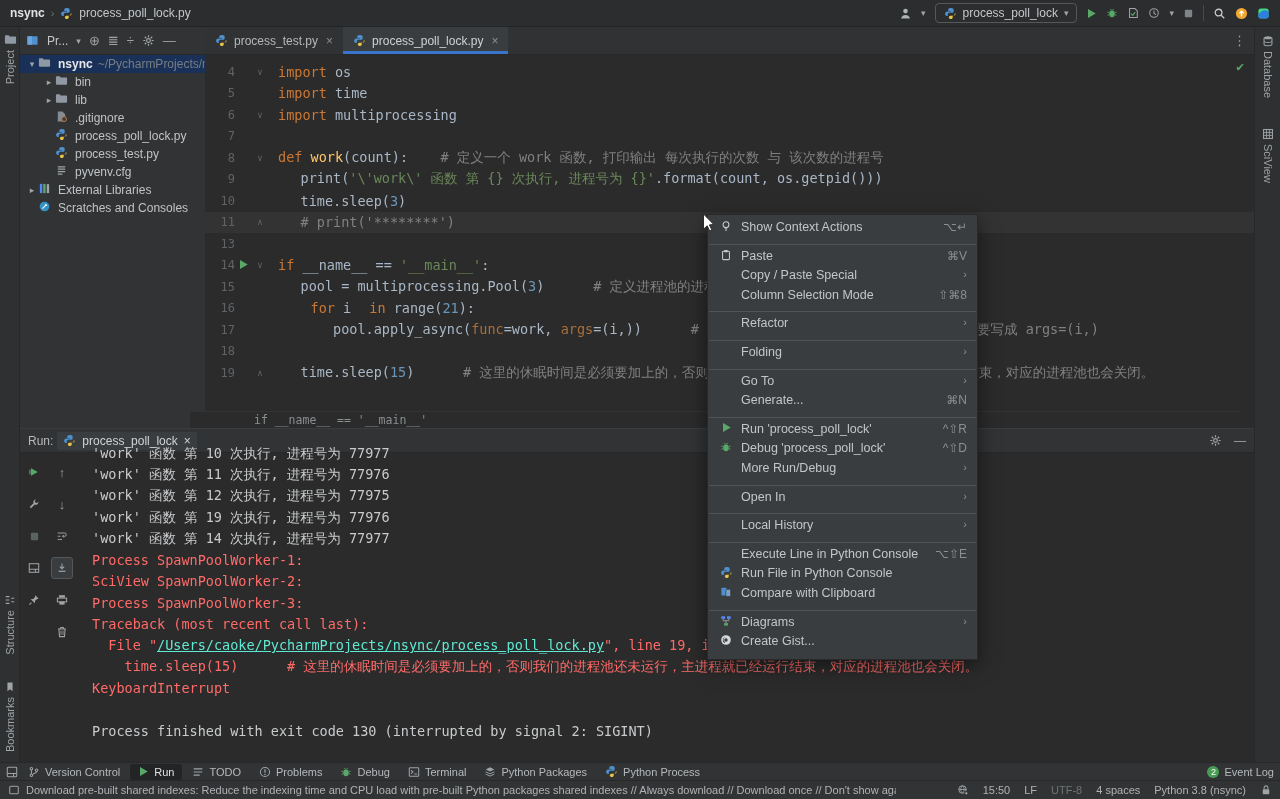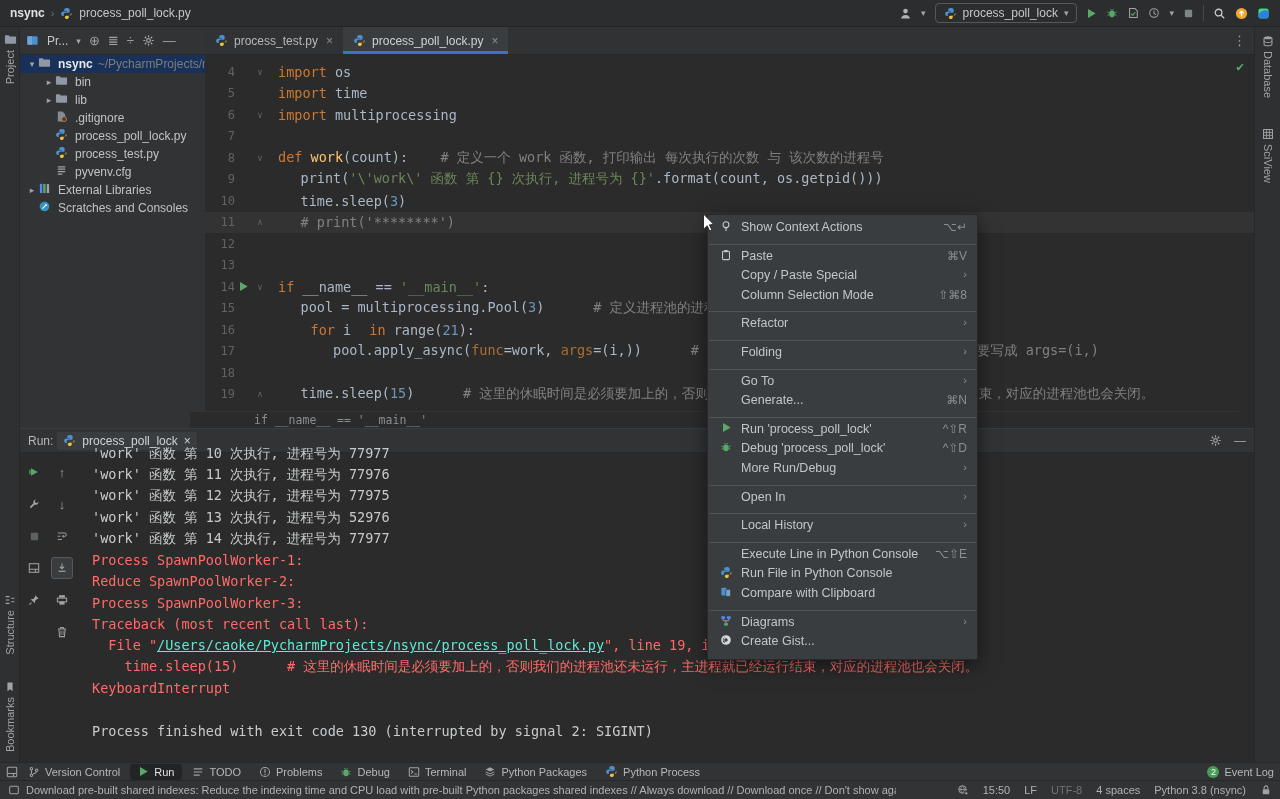--- a/index.html
+++ b/index.html
@@ -422,21 +422,20 @@
     <div style="height:6px"></div>
     <div id="code-holder">
         <div class="cline"><span class="gut-num">4</span><span class="gut-run"></span><span class="gut-fold">∨</span><span class="ctext"><span class="tk-kw">import</span><span class="tk-t"> os</span></span></div>
         <div class="cline"><span class="gut-num">5</span><span class="gut-run"></span><span class="gut-fold"></span><span class="ctext"><span class="tk-kw">import</span><span class="tk-t"> time</span></span></div>
         <div class="cline"><span class="gut-num">6</span><span class="gut-run"></span><span class="gut-fold">∨</span><span class="ctext"><span class="tk-kw">import</span><span class="tk-t"> multiprocessing</span></span></div>
         <div class="cline"><span class="gut-num">7</span><span class="gut-run"></span><span class="gut-fold"></span><span class="ctext"></span></div>
         <div class="cline"><span class="gut-num">8</span><span class="gut-run"></span><span class="gut-fold">∨</span><span class="ctext"><span class="tk-kw">def</span><span class="tk-t"> </span><span class="tk-fn">work</span><span class="tk-t">(count):</span><span class="tk-cmt">    # 定义一个 work 函数, 打印输出 每次执行的次数 与 该次数的进程号</span></span></div>
         <div class="cline"><span class="gut-num">9</span><span class="gut-run"></span><span class="gut-fold"></span><span class="ctext"><span class="tk-t">    print(</span><span class="tk-str">'\'work\' 函数 第 {} 次执行, 进程号为 {}'</span><span class="tk-t">.format(count, os.getpid()))</span></span></div>
         <div class="cline"><span class="gut-num">10</span><span class="gut-run"></span><span class="gut-fold"></span><span class="ctext"><span class="tk-t">    time.sleep(</span><span class="tk-num">3</span><span class="tk-t">)</span></span></div>
         <div class="cline caret"><span class="gut-num">11</span><span class="gut-run"></span><span class="gut-fold">∧</span><span class="ctext"><span class="tk-cmt">    # print('********')</span></span></div>
-        <div class="cline"><span class="gut-num">12</span><span class="gut-run"></span><span class="gut-fold"></span><span class="ctext"></span></div>
         <div class="cline"><span class="gut-num">13</span><span class="gut-run"></span><span class="gut-fold"></span><span class="ctext"></span></div>
         <div class="cline"><span class="gut-num">14</span><span class="gut-run"><span class="icon"><svg viewBox="0 0 12 12" width="11" height="11">
                 <path fill="#59a869" d="M2.2 1.2l8.4 4.8-8.4 4.8z"></path>
               </svg></span></span><span class="gut-fold">∨</span><span class="ctext"><span class="tk-kw">if</span><span class="tk-t"> __name__ == </span><span class="tk-str">'__main__'</span><span class="tk-t">:</span></span></div>
         <div class="cline"><span class="gut-num">15</span><span class="gut-run"></span><span class="gut-fold"></span><span class="ctext"><span class="tk-t">    pool = multiprocessing.Pool(</span><span class="tk-num">3</span><span class="tk-t">)</span><span class="tk-cmt">      # 定义进程池的进程数量</span></span></div>
         <div class="cline"><span class="gut-num">16</span><span class="gut-run"></span><span class="gut-fold"></span><span class="ctext"><span class="tk-t">    </span><span class="tk-kw">for</span><span class="tk-t"> i </span><span class="tk-kw">in</span><span class="tk-t"> range(</span><span class="tk-num">21</span><span class="tk-t">):</span></span></div>
         <div class="cline"><span class="gut-num">17</span><span class="gut-run"></span><span class="gut-fold"></span><span class="ctext"><span class="tk-t">        pool.apply_async(</span><span class="tk-param">func</span><span class="tk-t">=work, </span><span class="tk-param">args</span><span class="tk-t">=(i,))</span><span class="tk-cmt">      # args 参数需要传入的是一个元组，所以我们要写成 args=(i,)</span></span></div>
         <div class="cline"><span class="gut-num">18</span><span class="gut-run"></span><span class="gut-fold"></span><span class="ctext"></span></div>
         <div class="cline"><span class="gut-num">19</span><span class="gut-run"></span><span class="gut-fold">∧</span><span class="ctext"><span class="tk-t">    time.sleep(</span><span class="tk-num">15</span><span class="tk-t">)</span><span class="tk-cmt">      # 这里的休眠时间是必须要加上的，否则我们的进程池还未运行，主进程就已经运行结束，对应的进程池也会关闭。</span></span></div>
       </div>
@@ -554,24 +553,24 @@
                   <path d="M5.8 5.4v5M8.2 5.4v5" stroke="#9fa4a7"></path>
                 </svg>
               </span>
             </div>
           </div>
       </div>
       <div id="console">
           <div class="conline">'work' 函数 第 10 次执行, 进程号为 77977</div>
           <div class="conline">'work' 函数 第 11 次执行, 进程号为 77976</div>
           <div class="conline">'work' 函数 第 12 次执行, 进程号为 77975</div>
-          <div class="conline">'work' 函数 第 13 次执行, 进程号为 52976</div>
+          <div class="conline">'work' 函数 第 19 次执行, 进程号为 77976</div>
           <div class="conline">'work' 函数 第 14 次执行, 进程号为 77977</div>
           <div class="conline err">Process SpawnPoolWorker-1:</div>
-          <div class="conline err">Reduce SpawnPoolWorker-2:</div>
+          <div class="conline err">SciView SpawnPoolWorker-2:</div>
           <div class="conline err">Process SpawnPoolWorker-3:</div>
           <div class="conline err">Traceback (most recent call last):</div>
           <div class="conline err">  File "<a href="#">/Users/caoke/PycharmProjects/nsync/process_poll_lock.py</a>", line 19, in &lt;module&gt;</div>
           <div class="conline err">    time.sleep(15)      # 这里的休眠时间是必须要加上的，否则我们的进程池还未运行，主进程就已经运行结束，对应的进程池也会关闭。</div>
           <div class="conline err">KeyboardInterrupt</div>
           <div class="conline"></div>
           <div class="conline">Process finished with exit code 130 (interrupted by signal 2: SIGINT)</div>
         </div>
     </div>
   </div>

